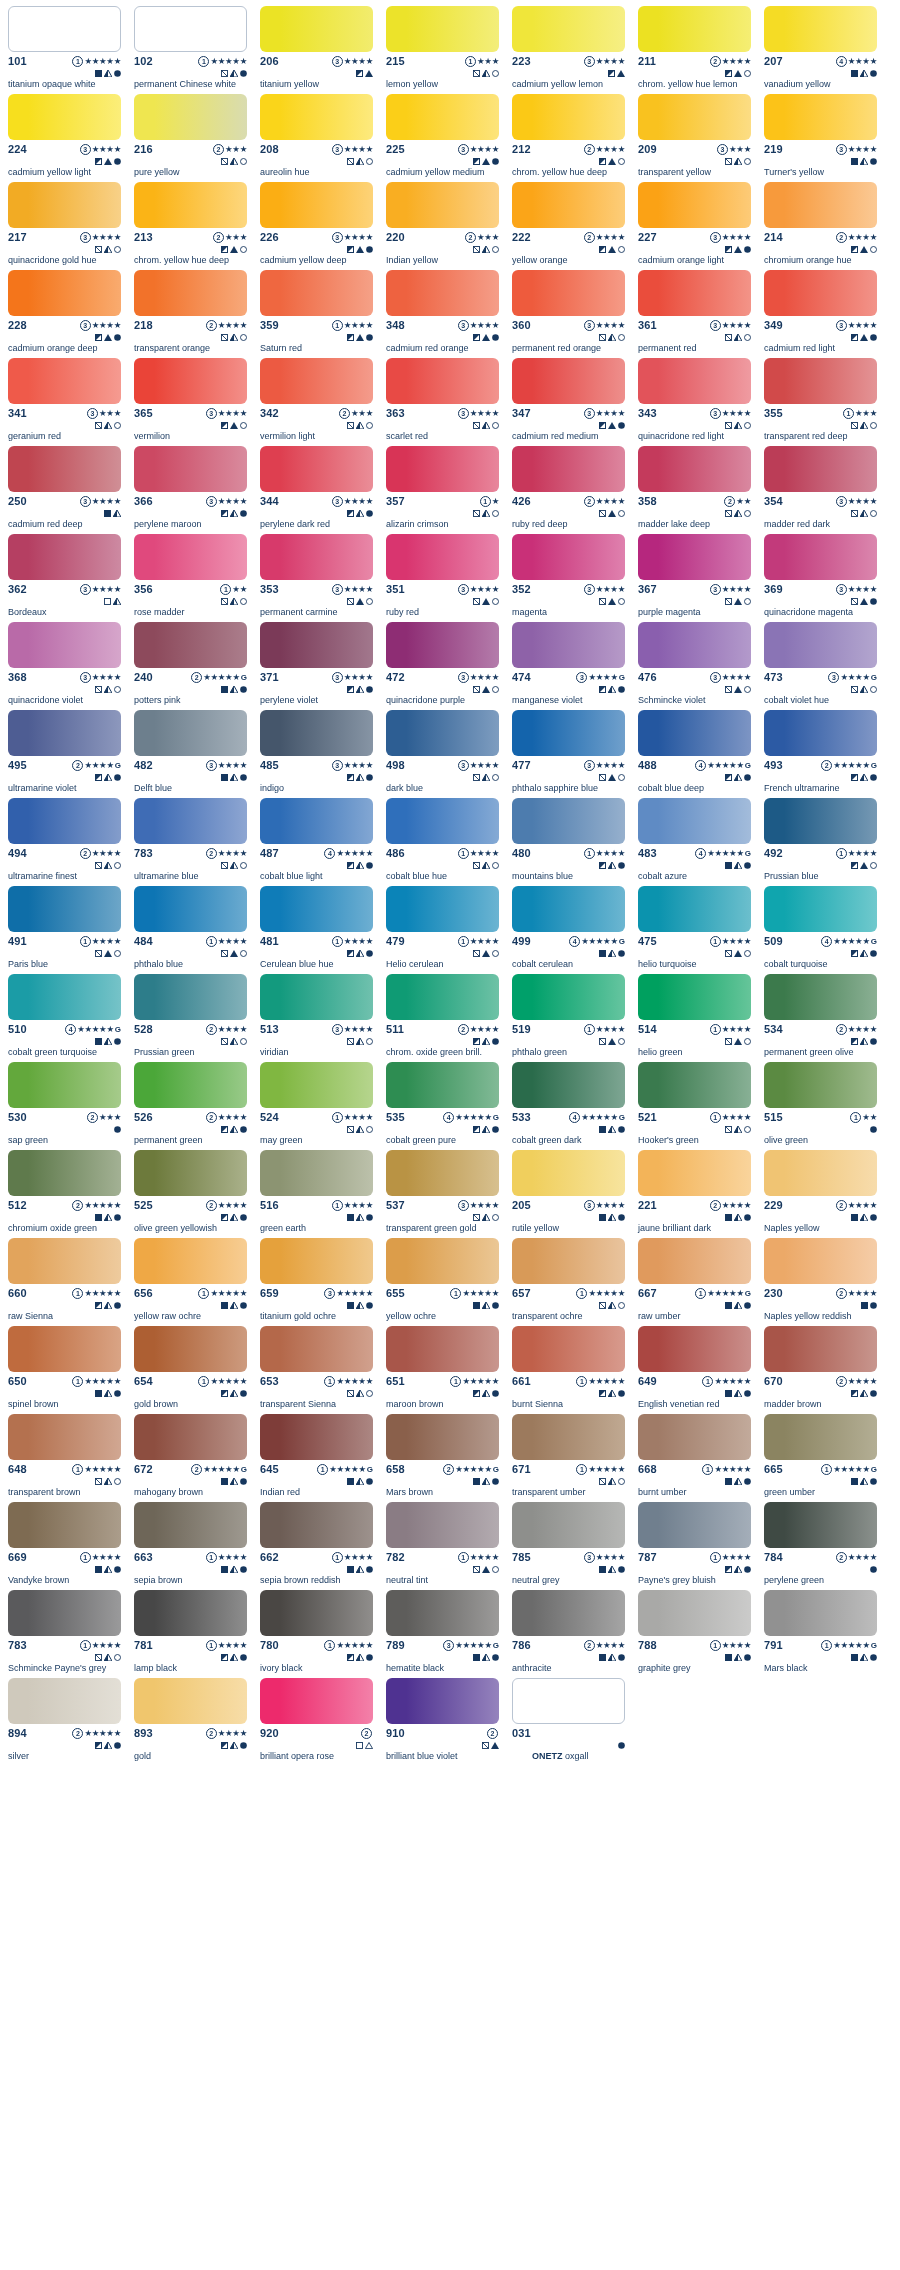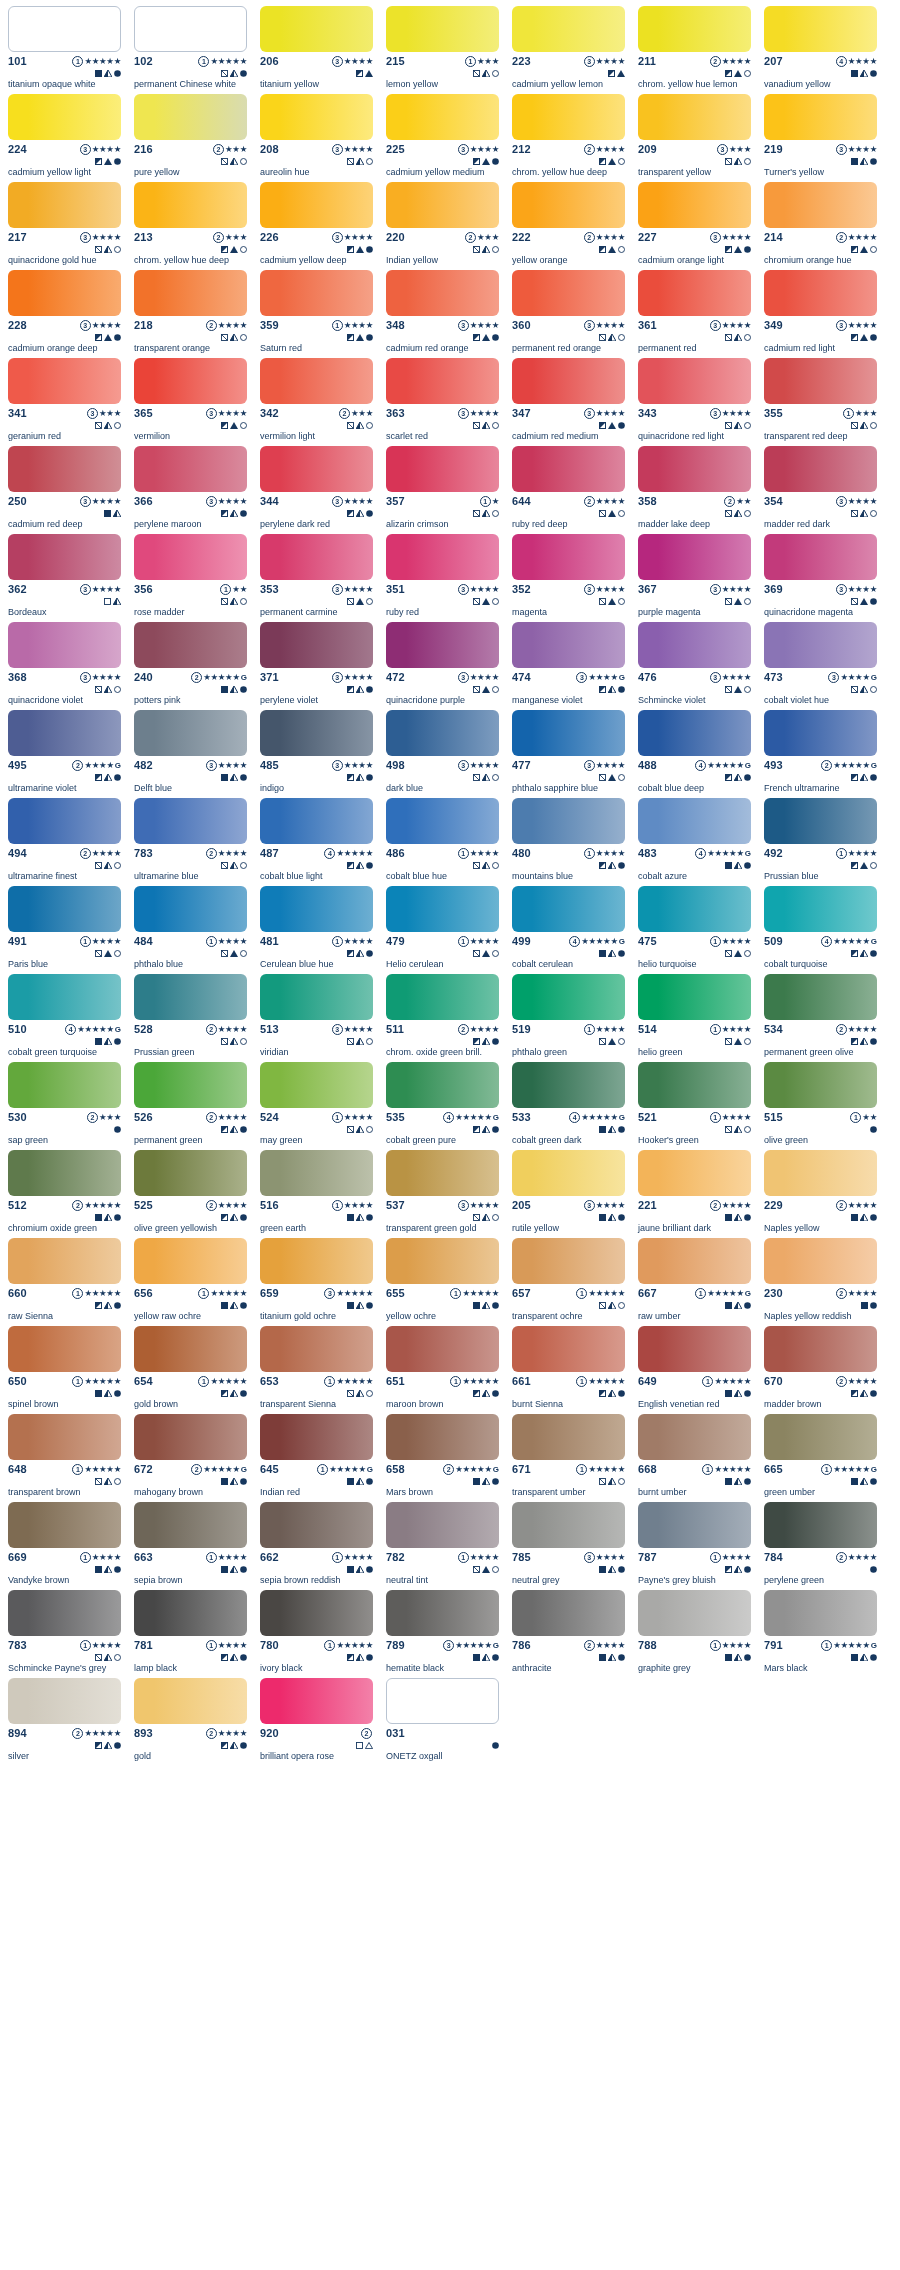--- a/index.html
+++ b/index.html
@@ -95,21 +95,21 @@
   .sym{display:inline-block;}
   .name{
     font-size:9px;
     line-height:11px;
     margin-top:4px;
     color:#16375e;
     font-weight:normal;
     white-space:nowrap;
     overflow:visible;
   }
-  .name .brand{font-weight:normal;}
+  .name .brand{font-weight:bold;margin-left:20px;}
   .name .sub{font-weight:normal;}
 </style>
 </head>
 <body>
 
 <div id="chart">
     <div class="row">
       <div class="cell">
         <div class="swatch empty"></div>
         <div class="meta">
@@ -1100,21 +1100,21 @@
                   <circle cx="3.5" cy="3.5" r="3" fill="none" stroke="#16375e" stroke-width="0.9"></circle>
                 </svg></span>
             </div>
           </div>
         </div>
         <div class="name">alizarin crimson</div>
       </div>
       <div class="cell">
         <div class="swatch" style="background: linear-gradient(to right, rgb(200, 55, 91) 0%, rgb(200, 55, 91) 18%, rgb(221, 134, 159) 100%);"></div>
         <div class="meta">
-          <span class="code">644</span>
+          <span class="code">426</span>
           <div class="ratings">
             <div class="rline">
               <span class="series">2</span>
               <span class="stars">★★★★</span>
             </div>
             <div class="symbols">
               <span class="sym"><svg width="7" height="7" viewBox="0 0 7 7">
                   <rect x="0.5" y="0.5" width="6" height="6" fill="none" stroke="#16375e" stroke-width="0.9"></rect>
                   <line x1="0.6" y1="0.6" x2="6.4" y2="6.4" stroke="#16375e" stroke-width="0.9"></line>
                 </svg></span>
@@ -3579,20 +3579,41 @@
               <span class="sym"><svg width="7" height="7" viewBox="0 0 7 7">
                   <rect x="0.5" y="0.5" width="6" height="6" fill="none" stroke="#16375e" stroke-width="0.9"></rect>
                 </svg></span>
               <span class="sym"><svg width="8" height="7" viewBox="0 0 8 7">
                   <polygon points="4,0.5 7.6,6.6 0.4,6.6" fill="none" stroke="#16375e" stroke-width="0.9"></polygon>
                 </svg></span>
             </div>
           </div>
         </div>
         <div class="name">brilliant opera rose</div>
+      </div>
+      <div class="cell">
+        <div class="swatch" style="background: linear-gradient(to right, rgb(79, 50, 145) 0%, rgb(79, 50, 145) 18%, rgb(149, 131, 189) 100%);"></div>
+        <div class="meta">
+          <span class="code">910</span>
+          <div class="ratings">
+            <div class="rline">
+              <span class="series">2</span>
+            </div>
+            <div class="symbols">
+              <span class="sym"><svg width="7" height="7" viewBox="0 0 7 7">
+                  <rect x="0.5" y="0.5" width="6" height="6" fill="none" stroke="#16375e" stroke-width="0.9"></rect>
+                  <line x1="0.6" y1="0.6" x2="6.4" y2="6.4" stroke="#16375e" stroke-width="0.9"></line>
+                </svg></span>
+              <span class="sym"><svg width="8" height="7" viewBox="0 0 8 7">
+                  <polygon points="4,0 8,7 0,7" fill="#16375e"></polygon>
+                </svg></span>
+            </div>
+          </div>
+        </div>
+        <div class="name">brilliant blue violet</div>
       </div>
       <div class="cell">
         <div class="swatch empty"></div>
         <div class="meta">
           <span class="code">031</span>
           <div class="ratings">
             <div class="rline"></div>
             <div class="symbols">
               <span class="sym"><svg width="7" height="7" viewBox="0 0 7 7">
                   <circle cx="3.5" cy="3.5" r="3.3" fill="#16375e"></circle>

